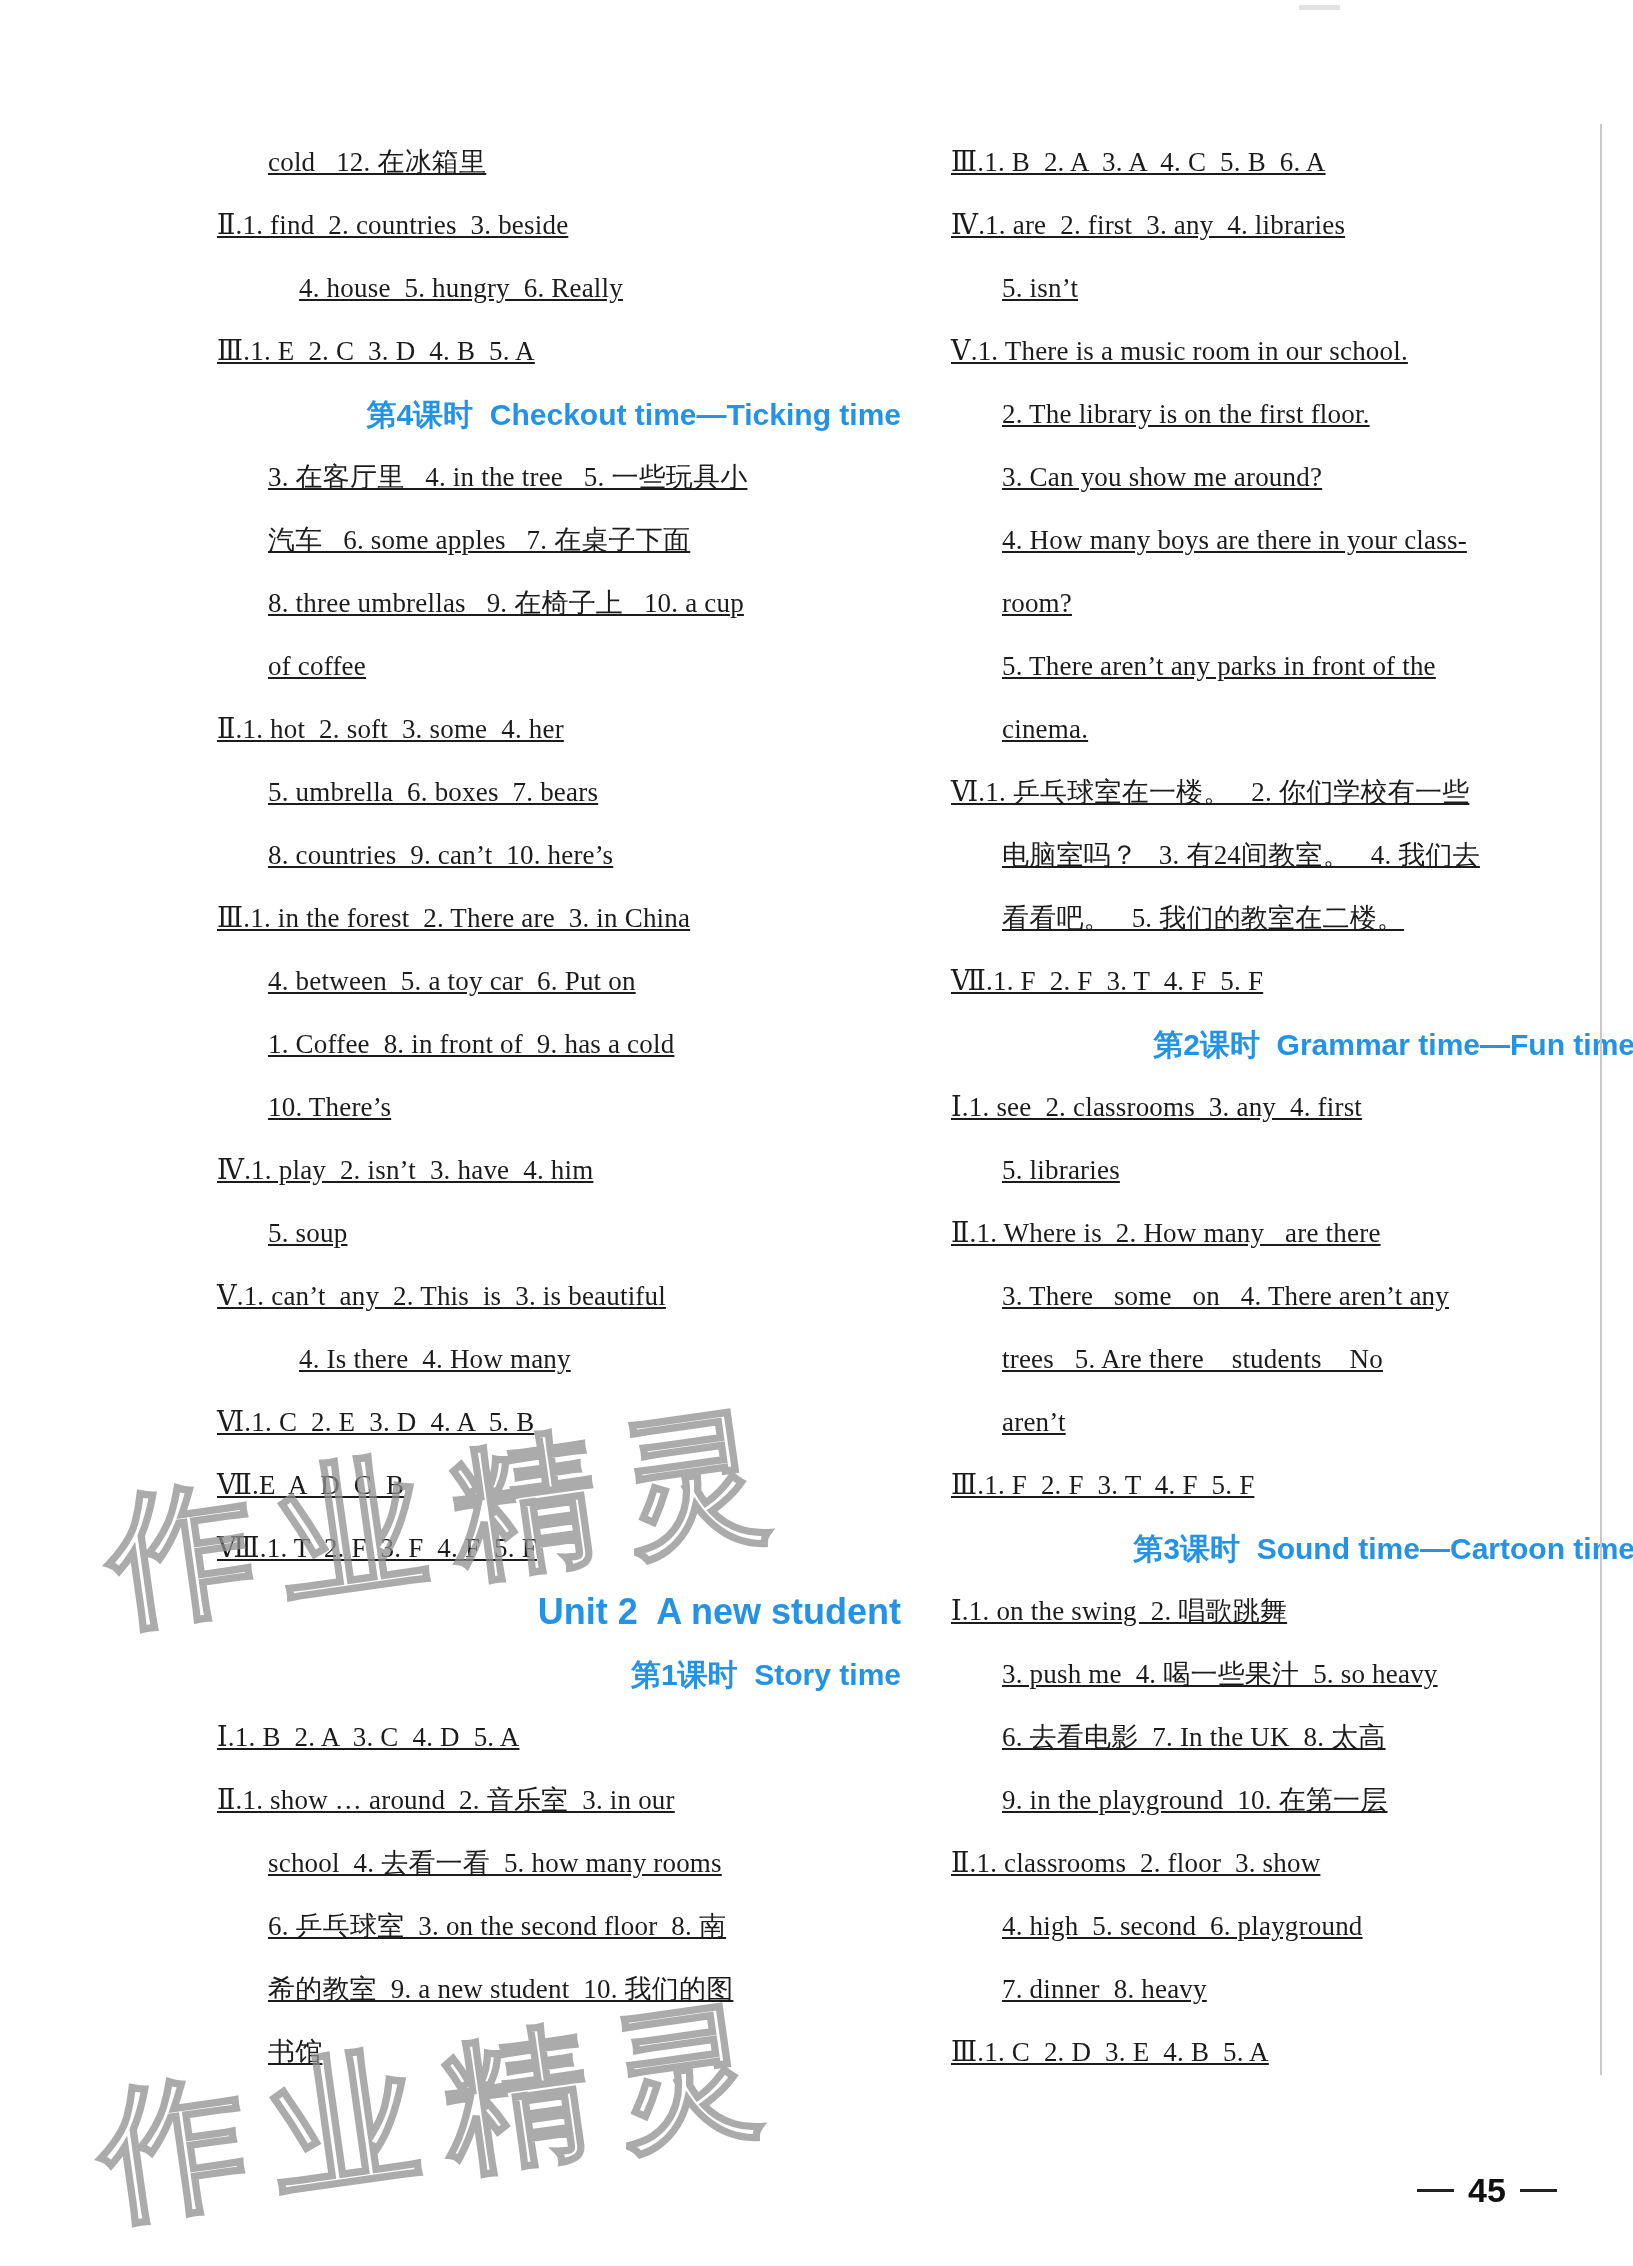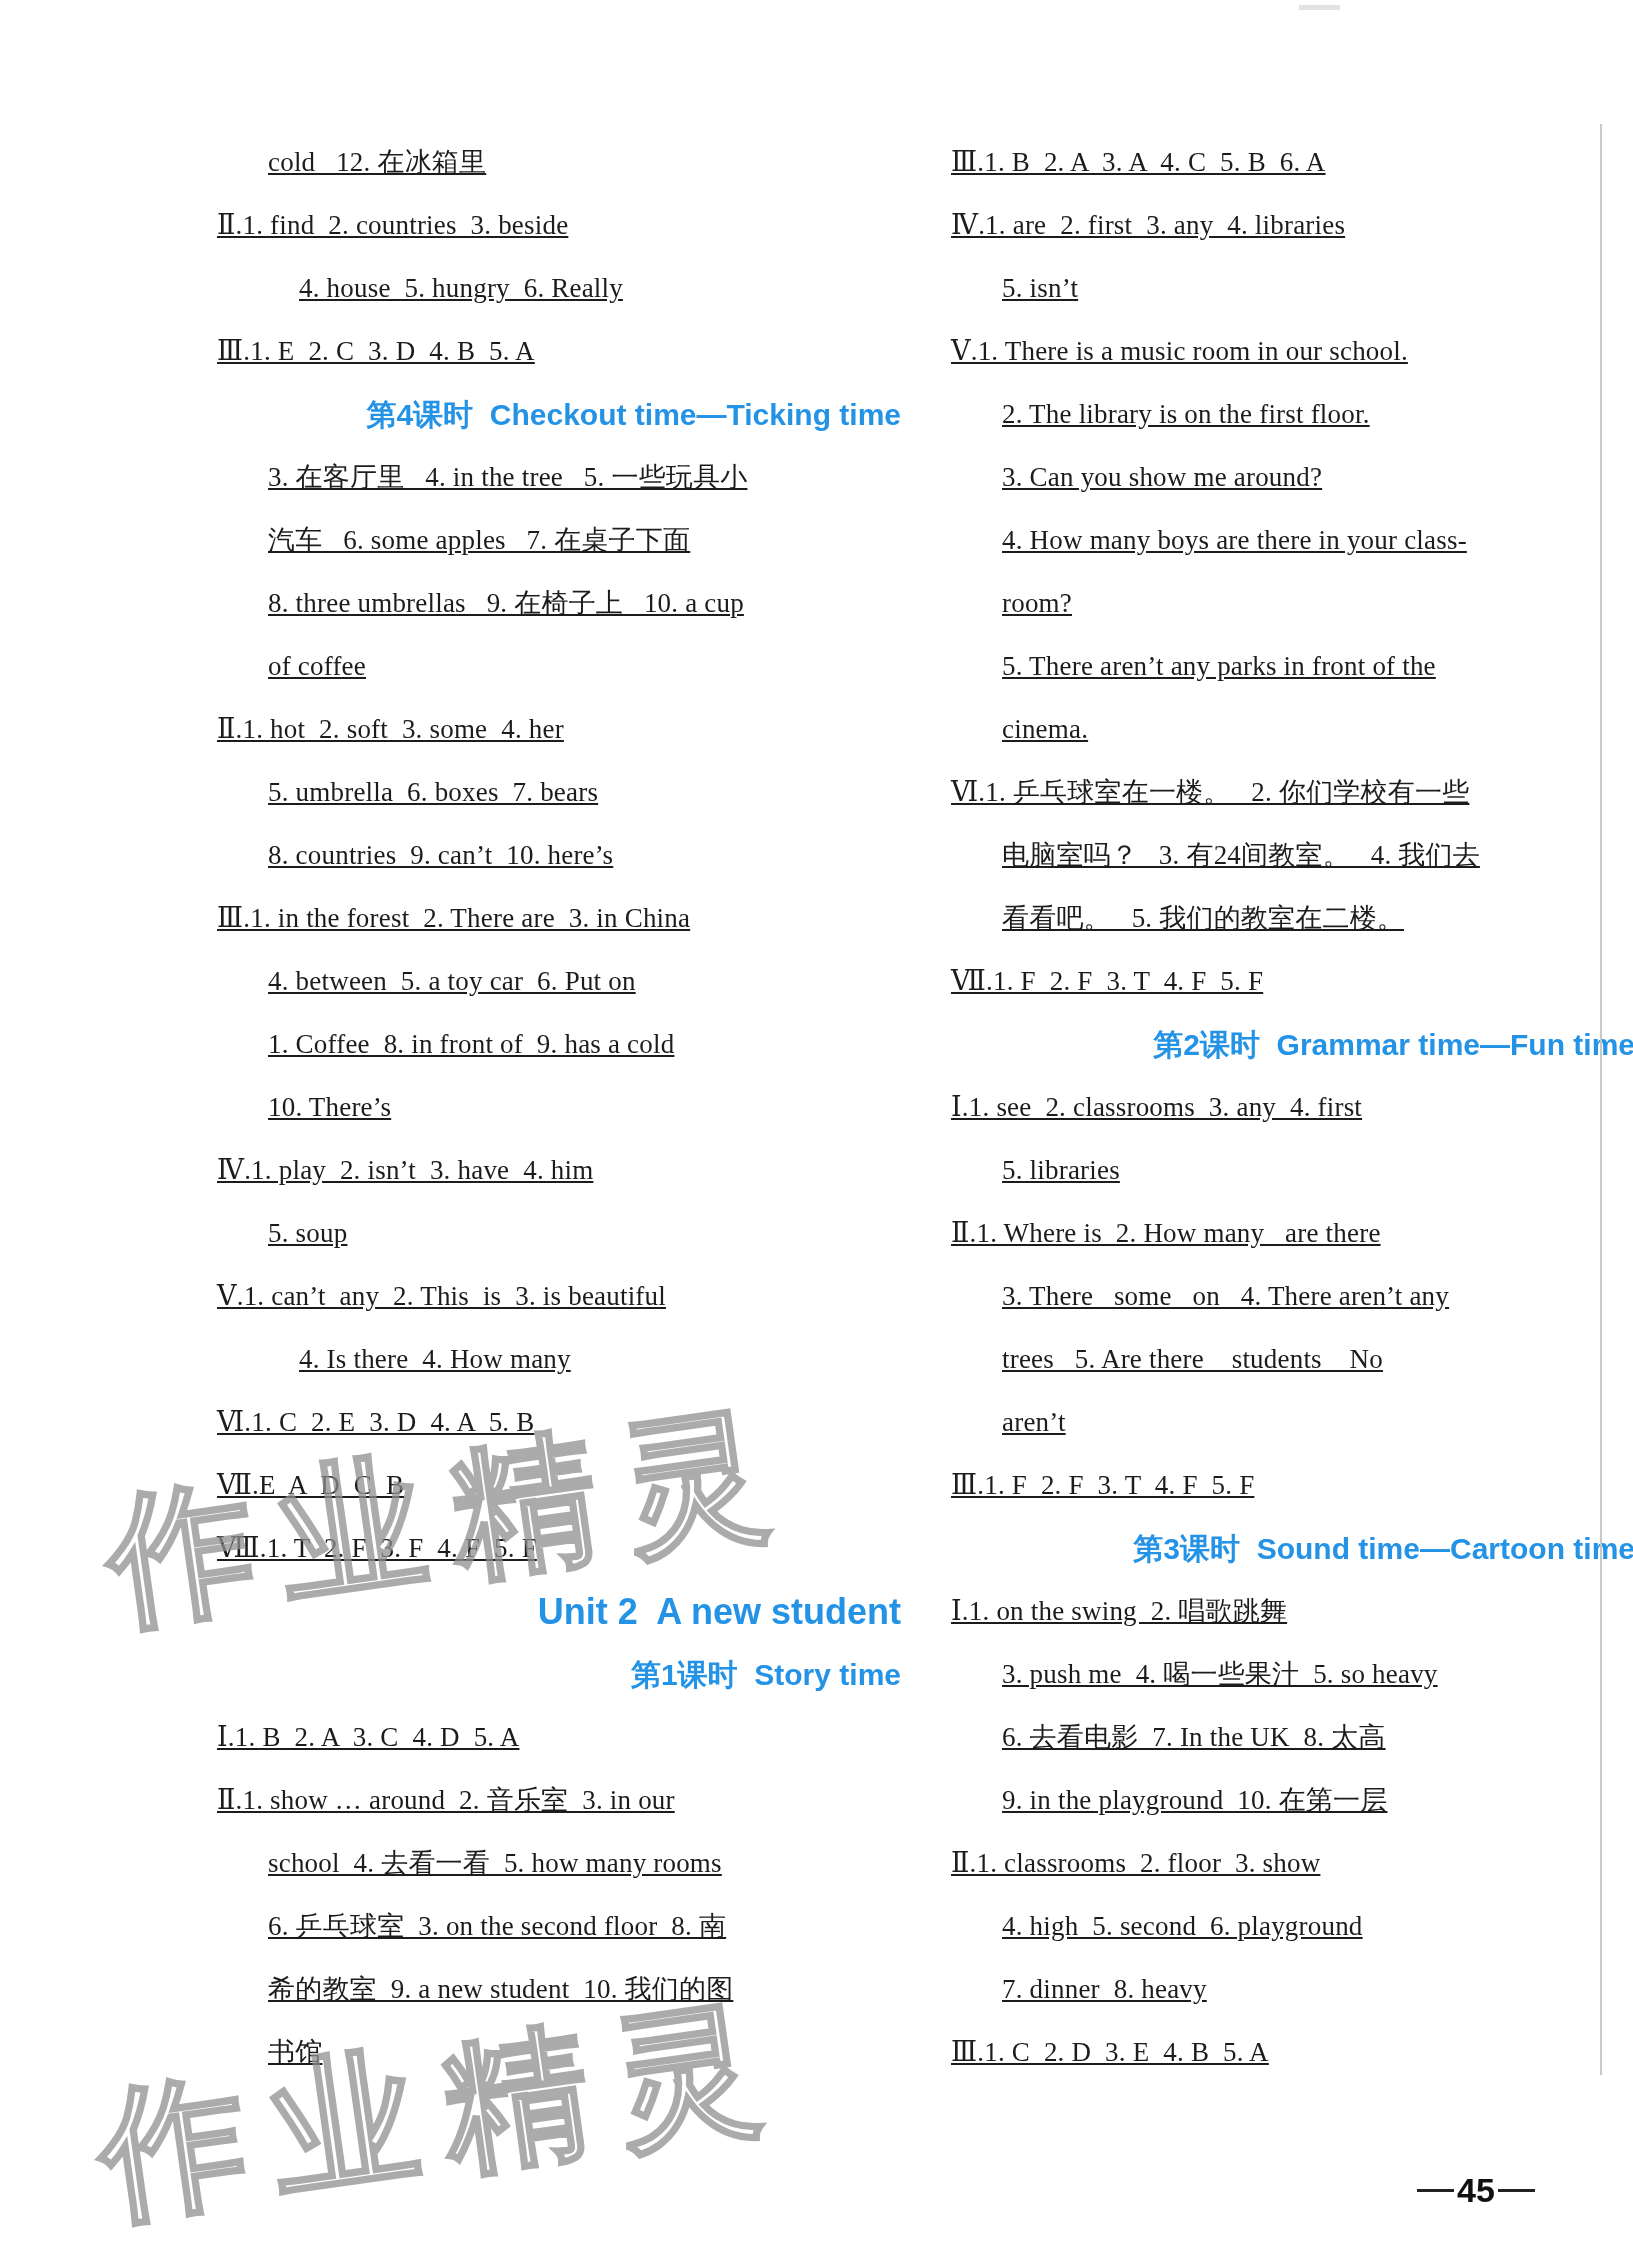--- a/index.html
+++ b/index.html
@@ -54,21 +54,21 @@
     white-space:nowrap;
     pointer-events:none;
   }
   .wm1{left:106px;top:1419px;}
   .wm2{left:98px;top:2013px;}
   .footer{
     position:absolute;
     top:2171px;left:1417px;
     display:flex;
     align-items:center;
-    gap:3px;
+    gap:14px;
   }
   .footer .dash{
     width:37px;height:2.7px;
     background:#222;
     display:inline-block;
   }
   .footer .pagenum{
     font-family:"Liberation Sans","DejaVu Sans",sans-serif;
     font-weight:bold;
     font-size:34px;

